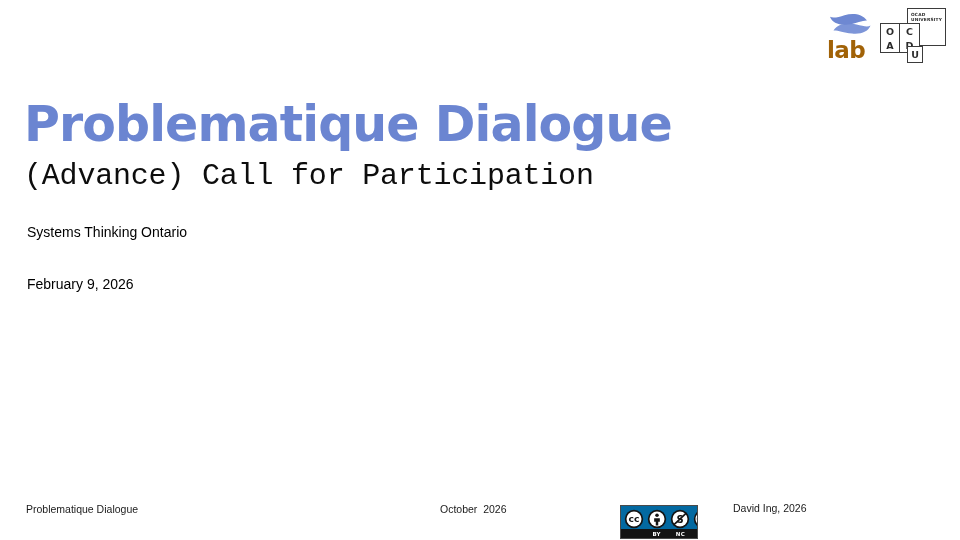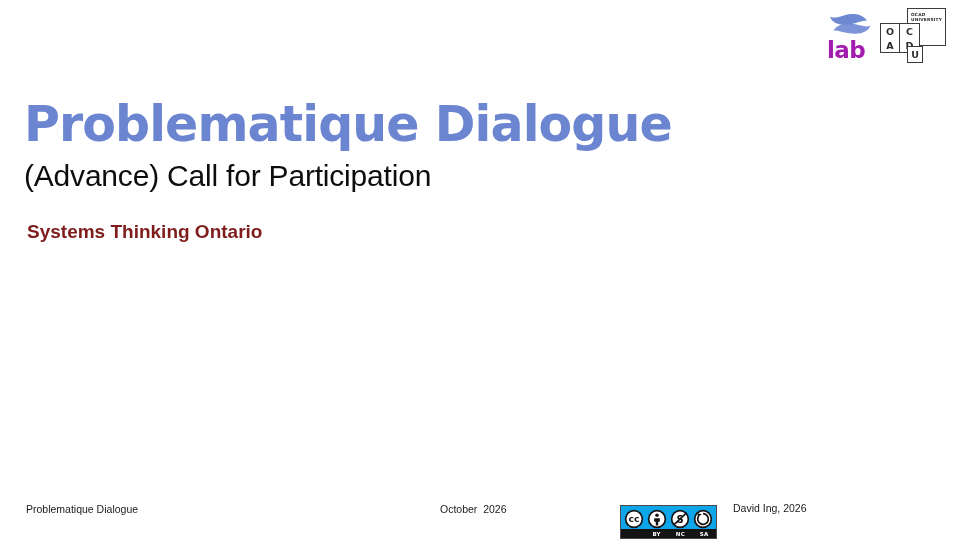--- a/index.html
+++ b/index.html
@@ -41,21 +41,21 @@
   }
   #slab-logo .slab-word {
     position: absolute;
     left: 1px;
     top: 31px;
     font-family: "DejaVu Sans", sans-serif;
     font-weight: bold;
     font-size: 23px;
     line-height: 23px;
     letter-spacing: -0.6px;
-    color: #a21caf;
+    color: #a16207;
   }
 
   #ocad-logo {
     position: relative;
     width: 66px;
     height: 56px;
   }
   .ocad-box {
     position: absolute;
     border: 1.4px solid #3b3b3b;
@@ -128,42 +128,41 @@
     font-family: "DejaVu Sans", sans-serif;
     font-weight: bold;
     font-size: 49px;
     line-height: 58px;
     letter-spacing: -0.9px;
     color: #6b85d1;
     white-space: nowrap;
   }
   #sub-title {
     margin: 4px 0 8px 0;
-    font-family: Liberation Sans, sans-serif;
+    font-family: Liberation Mono, monospace;
     font-weight: normal;
     font-size: 30px;
     line-height: 36px;
     letter-spacing: -0.2px;
     color: #0d0d0d;
     white-space: nowrap;
   }
 
   #meta-block {
     position: absolute;
     left: 27px;
     top: 219px;
     width: 620px;
   }
   #meta-block .meta-line {
     font-family: "Liberation Sans", sans-serif;
-    font-size: 19px;
+    font-size: 14px;
     line-height: 26px;
-    color: #7f1d1d;
+    color: #000000;
     white-space: nowrap;
-    font-weight: bold;
   }
   #meta-block .meta-line.event { margin: 0; }
   #meta-block .meta-line.date  { margin: 26px 0 0 0; }
 
   
   #footer {
     position: absolute;
     left: 0;
     bottom: 0;
     width: 960px;
@@ -179,23 +178,23 @@
   }
   #footer-left   { left: 26px;  top: 10px; }
   #footer-center { left: 440px; top: 10px; }
   #footer-right  { left: 723px; top: 9px; margin-left: 10px; }
 
   
   #cc-badge {
     position: absolute;
     left: 620px;
     top: 505px;
-    width: 97px;
+    width: 78px;
     height: 34px;
-    background: #0ea5e9;
+    background: #0369a1;
     border: 1px solid #4a4a4a;
     box-sizing: border-box;
     overflow: hidden;
   }
   #cc-badge .cc-icons {
     position: absolute;
     left: 0; top: 0;
     width: 95px;
     height: 25px;
     display: flex;
@@ -254,20 +253,21 @@
 
   </div>
 
   <div id="title-block">
     <h1 id="main-title">Problematique Dialogue</h1>
     <h2 id="sub-title">(Advance) Call for Participation</h2>
   </div>
 
   <div id="meta-block">
     <div class="meta-line event">Systems Thinking Ontario</div>
+    <div class="meta-line date">February 9, 2026</div>
   </div>
 
   <div id="footer">
     <div class="footer-text" id="footer-left">Problematique Dialogue</div>
     <div class="footer-text" id="footer-center">October  2026</div>
     <div class="footer-text" id="footer-right">David Ing, 2026</div>
   </div>
 
   <div id="cc-badge">
     <div class="cc-icons">

